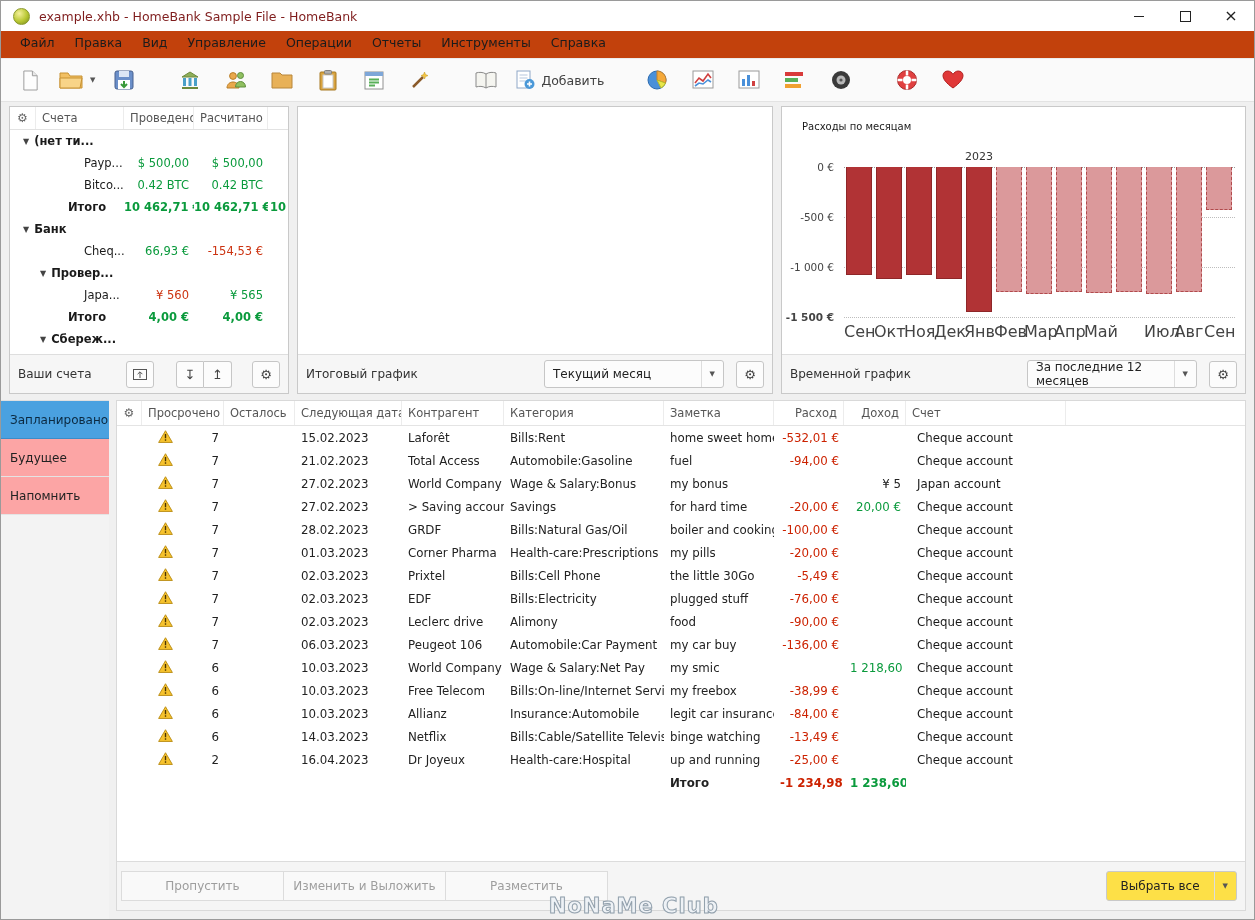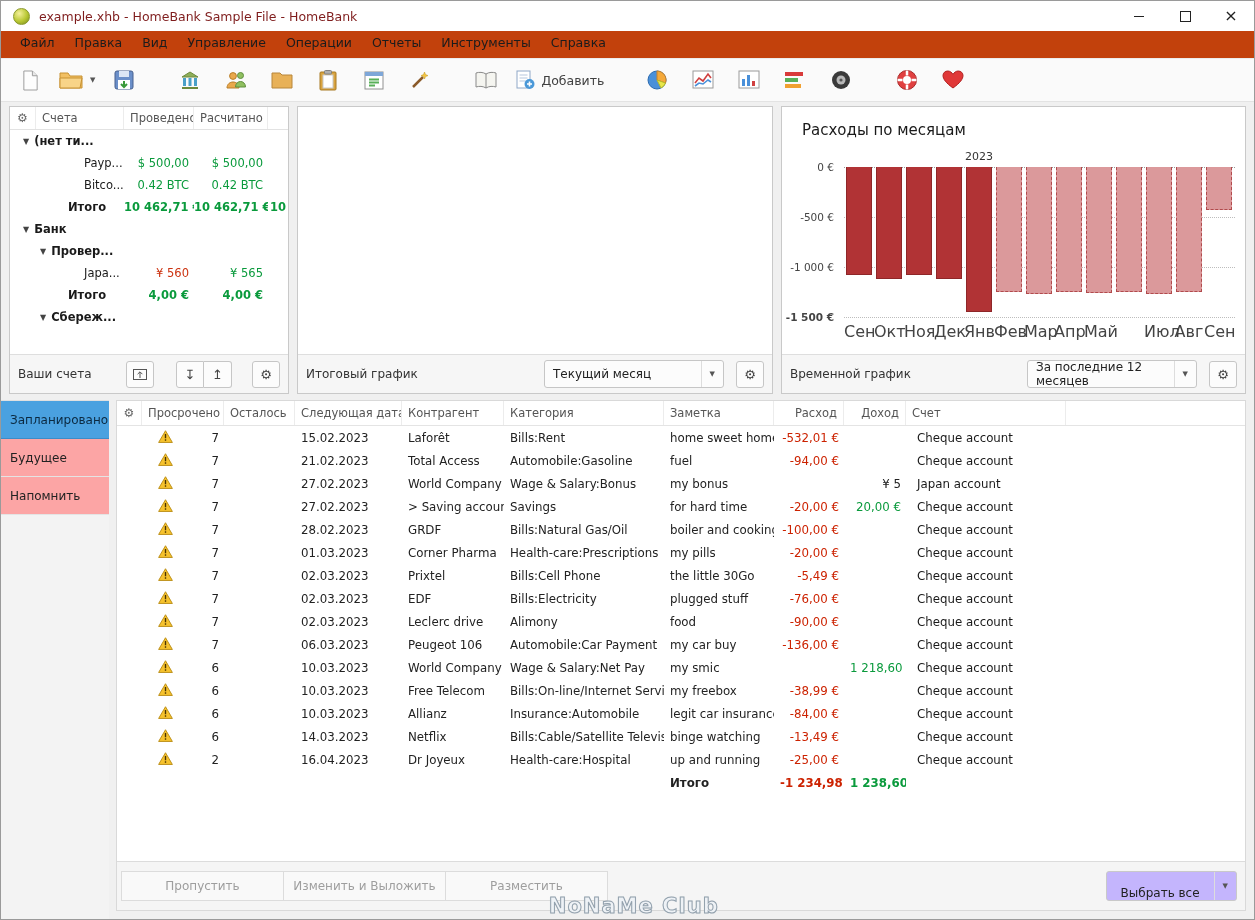--- a/index.html
+++ b/index.html
@@ -61,21 +61,21 @@
   .acc-label{display:flex;align-items:center;overflow:hidden;white-space:nowrap;color:#1a1a1a}
   .acc-row.group .acc-label, .acc-row.total{font-weight:bold}
   .expander{font-size:8px;color:#444;margin-right:5px}
   .acc-val{text-align:right;padding-right:5px;overflow:hidden;white-space:nowrap}
   .acc-val.v3{text-align:left;padding:0 0 0 2px}
   .pos{color:#0a9a3c}
   .neg{color:#cc3311}
 
   
   .chart{position:relative;flex:1}
-  .chart-title{position:absolute;top:14px;left:20px;font-size:15px;color:#1a1a1a}
+  .chart-title{position:absolute;top:14px;left:20px;font-size:10px;color:#1a1a1a}
   .chart-ylabels{position:absolute;top:60px;left:0;width:56px;height:150px}
   .y-label{position:absolute;right:4px;font-size:10.5px;color:#444;white-space:nowrap}
   .chart-plot{position:absolute;left:62px;top:60px;width:391px;height:150px}
   .gridline{position:absolute;left:0;right:0;border-top:1px dotted #bdbdbd}
   .gridline.g0{border-top:1px dotted #999}
   .chart-bars{position:absolute;inset:0;display:flex;align-items:flex-start}
   .bar-slot{width:30px;display:flex;justify-content:center}
   .bar{width:26px;box-sizing:border-box;border-top:none}
   .year-label{position:absolute;top:-17px;font-size:11px;color:#333;transform:translateX(-50%)}
   .chart-xlabels{position:absolute;left:62px;top:215px;width:391px;display:flex}
@@ -100,21 +100,21 @@
   .scell.overdue{display:flex;align-items:center;justify-content:space-between;padding-left:16px;padding-right:5px}
   .scell.right{text-align:right;padding-right:5px}
   .scell.acct{padding-left:11px;color:#1a1a1a}
   .exp{color:#cc2200}
   .inc{color:#0a9a3c}
   .plain{color:#222}
   .srow.total-row{font-weight:bold}
 
   .action-bar{height:48px;background:#f5f5f5;border-top:1px solid #dcdcdc;display:flex;align-items:center;padding:0 4px;flex:0 0 auto}
   .flat-btn{height:30px;width:163px;background:#f9f9f9;border:1px solid #dcdcdc;color:#9e9e9e;display:flex;align-items:center;justify-content:center;font-size:12px;box-sizing:border-box;margin-right:-1px;cursor:default}
-  .select-all{height:30px;margin-left:auto;margin-right:4px;background:#c4b5fd;border:1px solid #c9c9c9;border-radius:3px;display:flex;align-items:flex-end;font-size:12px;color:#222;box-sizing:border-box;cursor:default}
+  .select-all{height:30px;margin-left:auto;margin-right:4px;background:#fde047;border:1px solid #c9c9c9;border-radius:3px;display:flex;align-items:center;font-size:12px;color:#222;box-sizing:border-box;cursor:default}
   .select-all .sa-label{padding:0 14px}
   .select-all .caret2{font-size:7px;color:#555;border-left:1px solid #ddd;align-self:stretch;display:flex;align-items:center;padding:0 8px}
 
   .watermark{position:absolute;left:50.5%;bottom:2px;transform:translateX(-50%);
     font-size:21px;font-weight:bold;letter-spacing:1px;color:#eef2f6;
     -webkit-text-stroke:1px #93a1ad;pointer-events:none;z-index:50;
     text-shadow:0 0 1px #aab6c0}
 </style>
 </head>
 <body>
@@ -359,20 +359,28 @@
             <div class="acc-val pos">10 462,71 €</div>
             <div class="acc-val v3 pos">10</div>
           </div>
           <div class="acc-row group">
             <div class="acc-label" style="padding-left: 13px;">
               <span class="expander">▼</span>
               <span>Банк</span>
             </div>
             <div class="acc-val"></div>
             <div class="acc-val"></div>
+            <div class="acc-val v3"></div>
+          </div>
+          <div class="acc-row">
+            <div class="acc-label" style="padding-left: 74px;">
+              <span>Cheq...</span>
+            </div>
+            <div class="acc-val pos">66,93 €</div>
+            <div class="acc-val neg">-154,53 €</div>
             <div class="acc-val v3"></div>
           </div>
           <div class="acc-row group">
             <div class="acc-label" style="padding-left: 30px;">
               <span class="expander">▼</span>
               <span>Провер...</span>
             </div>
             <div class="acc-val"></div>
             <div class="acc-val"></div>
             <div class="acc-val v3"></div>

